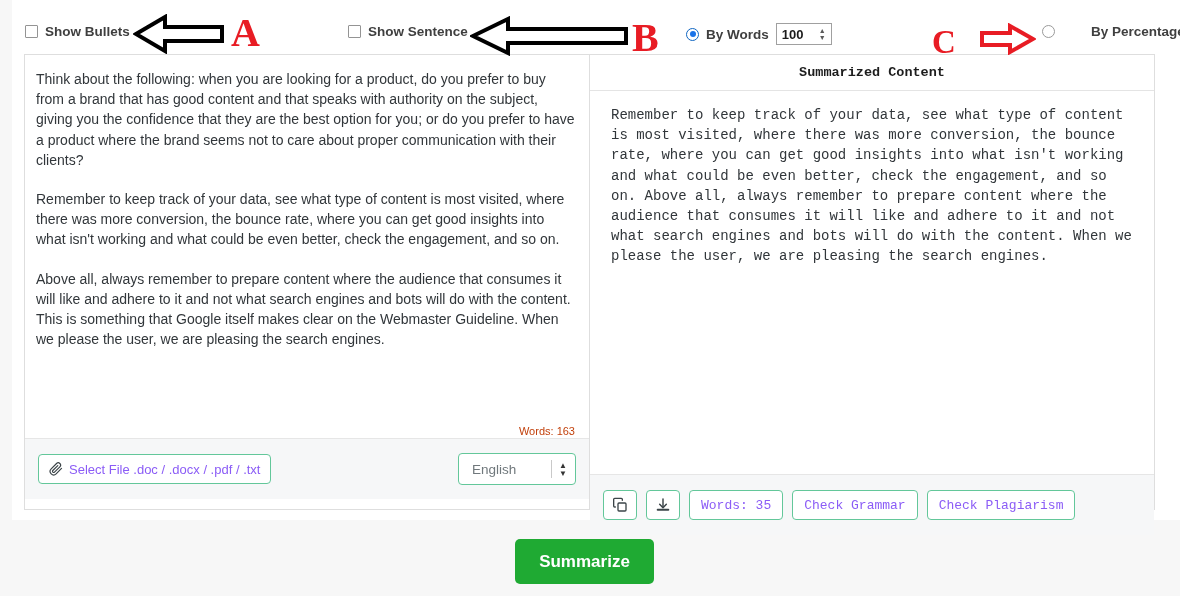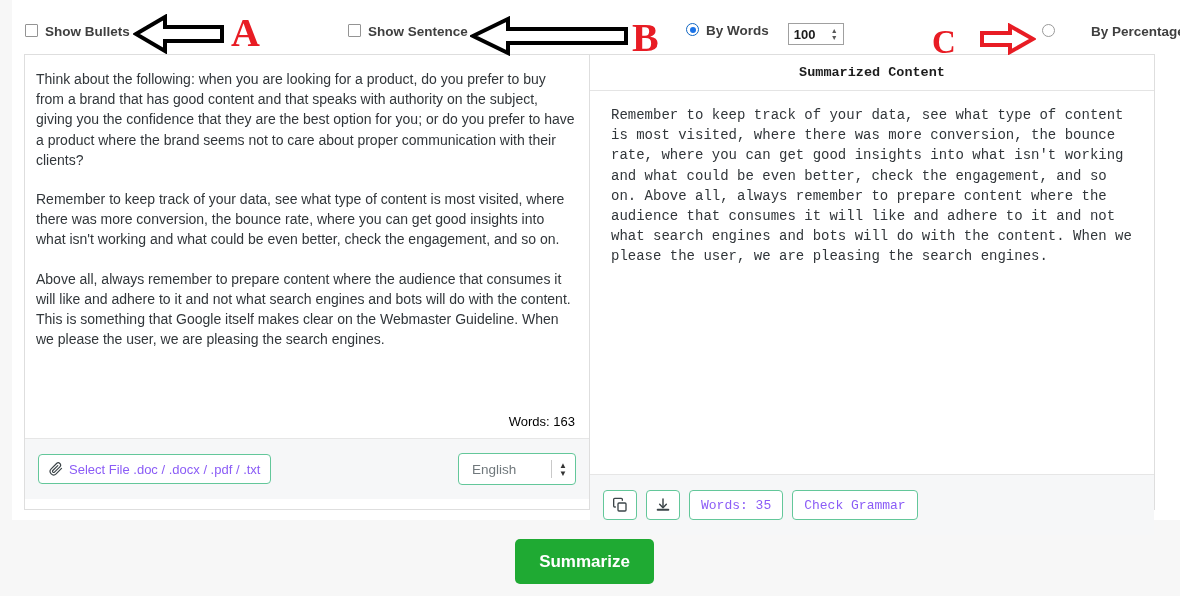--- a/index.html
+++ b/index.html
@@ -33,21 +33,21 @@
   }
 
   
   .optionbar {
     position: absolute;
     left: 12px; top: 10px;
     width: 1168px; height: 44px;
   }
   .opt {
     position: absolute;
-    display: flex; align-items: flex-start; gap: 7px;
+    display: flex; align-items: center; gap: 7px;
     font-size: 13.5px; font-weight: bold; color: #3f3f3f;
     white-space: nowrap;
   }
   .opt-bullets { left: 13px; top: 14px; }
   .opt-sentence { left: 336px; top: 14px; }
   .opt-words { left: 674px; top: 13px; }
   .opt-pct { left: 1030px; top: 14px; gap: 36px; }
 
   .cbox {
     width: 13px; height: 13px;
@@ -62,21 +62,21 @@
   }
   .radio.on {
     border: 1px solid #1066c2;
   }
   .radio.on::after {
     content: ""; position: absolute;
     left: 2.5px; top: 2.5px; width: 6px; height: 6px;
     border-radius: 50%; background: #1a73e8;
   }
   .numbox {
-    margin-left: 12px;
+    margin-left: 0;
     width: 56px; height: 22px;
     border: 1px solid #a0a0a0; background: #fff;
     display: flex; align-items: center;
     padding: 0 2px 0 5px;
     font-size: 13px; font-weight: bold; color: #1b1b1b;
     position: relative;
     gap: 8px;
   }
   .numbox .val { flex: 1 1 auto; }
   .spin {
@@ -109,22 +109,22 @@
   }
   .panel-right .panel-body { padding-left: 21px; padding-right: 20px; }
   .panel-body p {
     margin: 0 0 19px 0;
     font-size: 14px;
     line-height: 20.2px;
     color: #31363a;
   }
   .wordcount-inline {
     position: absolute;
-    right: 14px; bottom: 9px;
-    font-size: 13px; color: #000000;
+    right: 14px; bottom: 1px;
+    font-size: 11px; color: #c2410c;
   }
 
   .panel-foot {
     height: 35px;
     border-top: 1px solid #e6e6e6;
     background: #f6f7f8;
     display: flex; align-items: center;
     padding: 0 13px;
     gap: 9px;
     position: relative;
@@ -294,20 +294,23 @@
       </div>
 
       <div class="gbtn">
         <span>Words: 35</span>
       </div>
 
       <div class="gbtn">
         <span>Check Grammar</span>
       </div>
 
+      <div class="gbtn">
+        <span>Check Plagiarism</span>
+      </div>
     </div>
   </div>
 
   <div class="summarize">Summarize</div>
 
   <div class="anno anno-letter" id="anno-a-letter">A</div>
   <div class="anno anno-letter" id="anno-b-letter">B</div>
   <div class="anno anno-letter" id="anno-c-letter">C</div>
 
   <div class="anno" id="anno-a-arrow">

